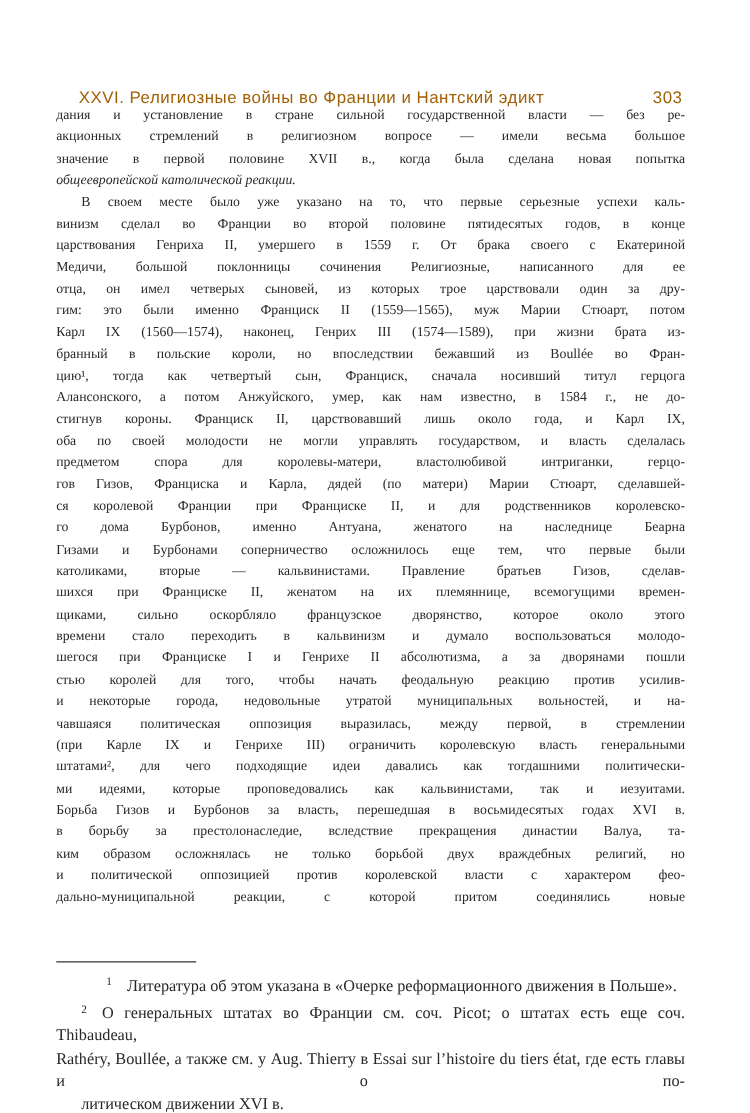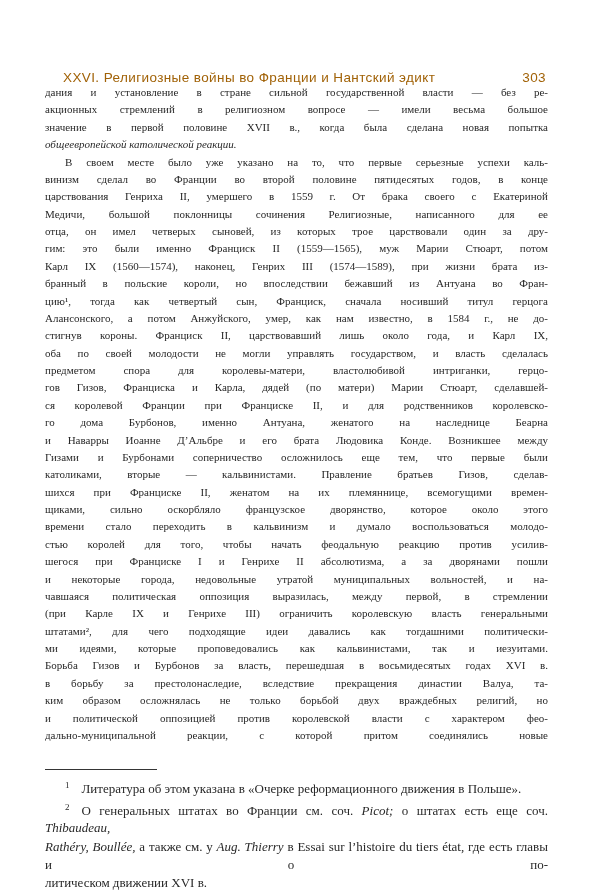--- a/index.html
+++ b/index.html
@@ -65,29 +65,29 @@
     width: 503px;
     font-size: 13px;
     line-height: 18.2px;
     color: #282828;
   }
   .fnline {
     text-align: justify;
     text-align-last: justify;
     text-justify: inter-word;
   }
-  .fnline.left { text-align: left; text-align-last: left; }
+  .fnline.left { text-align: left; text-align-last: left; margin-left: 20px; }
   .fnline.indent { text-indent: 20px; }
   .fn-sup {
     font-size: 9px;
     vertical-align: 4.5px;
     margin-right: 12px;
     letter-spacing: 0;
   }
-  .fn-italic { font-style: italic; }
+  .fn-italic { }
 </style>
 </head>
 <body>
 
 <div class="page">
 
   <div class="running-header">
     <span class="htitle">XXVI. Религиозные войны во Франции и Нантский эдикт</span>
     <span class="pagenum">303</span>
   </div>
@@ -97,37 +97,36 @@
       <div class="bodyline">акционных стремлений в религиозном вопросе — имели весьма большое</div>
       <div class="bodyline">значение в первой половине XVII в., когда была сделана новая попытка</div>
       <div class="bodyline lastline">общеевропейской католической реакции.</div>
       <div class="bodyline indent">В своем месте было уже указано на то, что первые серьезные успехи каль-</div>
       <div class="bodyline">винизм сделал во Франции во второй половине пятидесятых годов, в конце</div>
       <div class="bodyline">царствования Генриха II, умершего в 1559 г. От брака своего с Екатериной</div>
       <div class="bodyline">Медичи, большой поклонницы сочинения Религиозные, написанного для ее</div>
       <div class="bodyline">отца, он имел четверых сыновей, из которых трое царствовали один за дру-</div>
       <div class="bodyline">гим: это были именно Франциск II (1559—1565), муж Марии Стюарт, потом</div>
       <div class="bodyline">Карл IX (1560—1574), наконец, Генрих III (1574—1589), при жизни брата из-</div>
-      <div class="bodyline">бранный в польские короли, но впоследствии бежавший из Антуана во Фран-</div>
+      <div class="bodyline">бранный в польские короли, но впоследствии бежавший из Boullée во Фран-</div>
       <div class="bodyline">цию¹, тогда как четвертый сын, Франциск, сначала носивший титул герцога</div>
       <div class="bodyline">Алансонского, а потом Анжуйского, умер, как нам известно, в 1584 г., не до-</div>
       <div class="bodyline">стигнув короны. Франциск II, царствовавший лишь около года, и Карл IX,</div>
       <div class="bodyline">оба по своей молодости не могли управлять государством, и власть сделалась</div>
       <div class="bodyline">предметом спора для королевы-матери, властолюбивой интриганки, герцо-</div>
       <div class="bodyline">гов Гизов, Франциска и Карла, дядей (по матери) Марии Стюарт, сделавшей-</div>
       <div class="bodyline">ся королевой Франции при Франциске II, и для родственников королевско-</div>
       <div class="bodyline">го дома Бурбонов, именно Антуана, женатого на наследнице Беарна</div>
-      <div class="bodyline">и Наварры Иоанне Д’Альбре и его брата Людовика Конде. Возникшее между</div>
       <div class="bodyline">Гизами и Бурбонами соперничество осложнилось еще тем, что первые были</div>
       <div class="bodyline">католиками, вторые — кальвинистами. Правление братьев Гизов, сделав-</div>
       <div class="bodyline">шихся при Франциске II, женатом на их племяннице, всемогущими времен-</div>
       <div class="bodyline">щиками, сильно оскорбляло французское дворянство, которое около этого</div>
       <div class="bodyline">времени стало переходить в кальвинизм и думало воспользоваться молодо-</div>
+      <div class="bodyline">шегося при Франциске I и Генрихе II абсолютизма, а за дворянами пошли</div>
       <div class="bodyline">стью королей для того, чтобы начать феодальную реакцию против усилив-</div>
-      <div class="bodyline">шегося при Франциске I и Генрихе II абсолютизма, а за дворянами пошли</div>
       <div class="bodyline">и некоторые города, недовольные утратой муниципальных вольностей, и на-</div>
       <div class="bodyline">чавшаяся политическая оппозиция выразилась, между первой, в стремлении</div>
       <div class="bodyline">(при Карле IX и Генрихе III) ограничить королевскую власть генеральными</div>
       <div class="bodyline">штатами², для чего подходящие идеи давались как тогдашними политически-</div>
       <div class="bodyline">ми идеями, которые проповедовались как кальвинистами, так и иезуитами.</div>
       <div class="bodyline">Борьба Гизов и Бурбонов за власть, перешедшая в восьмидесятых годах XVI в.</div>
       <div class="bodyline">в борьбу за престолонаследие, вследствие прекращения династии Валуа, та-</div>
       <div class="bodyline">ким образом осложнялась не только борьбой двух враждебных религий, но</div>
       <div class="bodyline">и политической оппозицией против королевской власти с характером фео-</div>
       <div class="bodyline">дально-муниципальной реакции, с которой притом соединялись новые</div>

